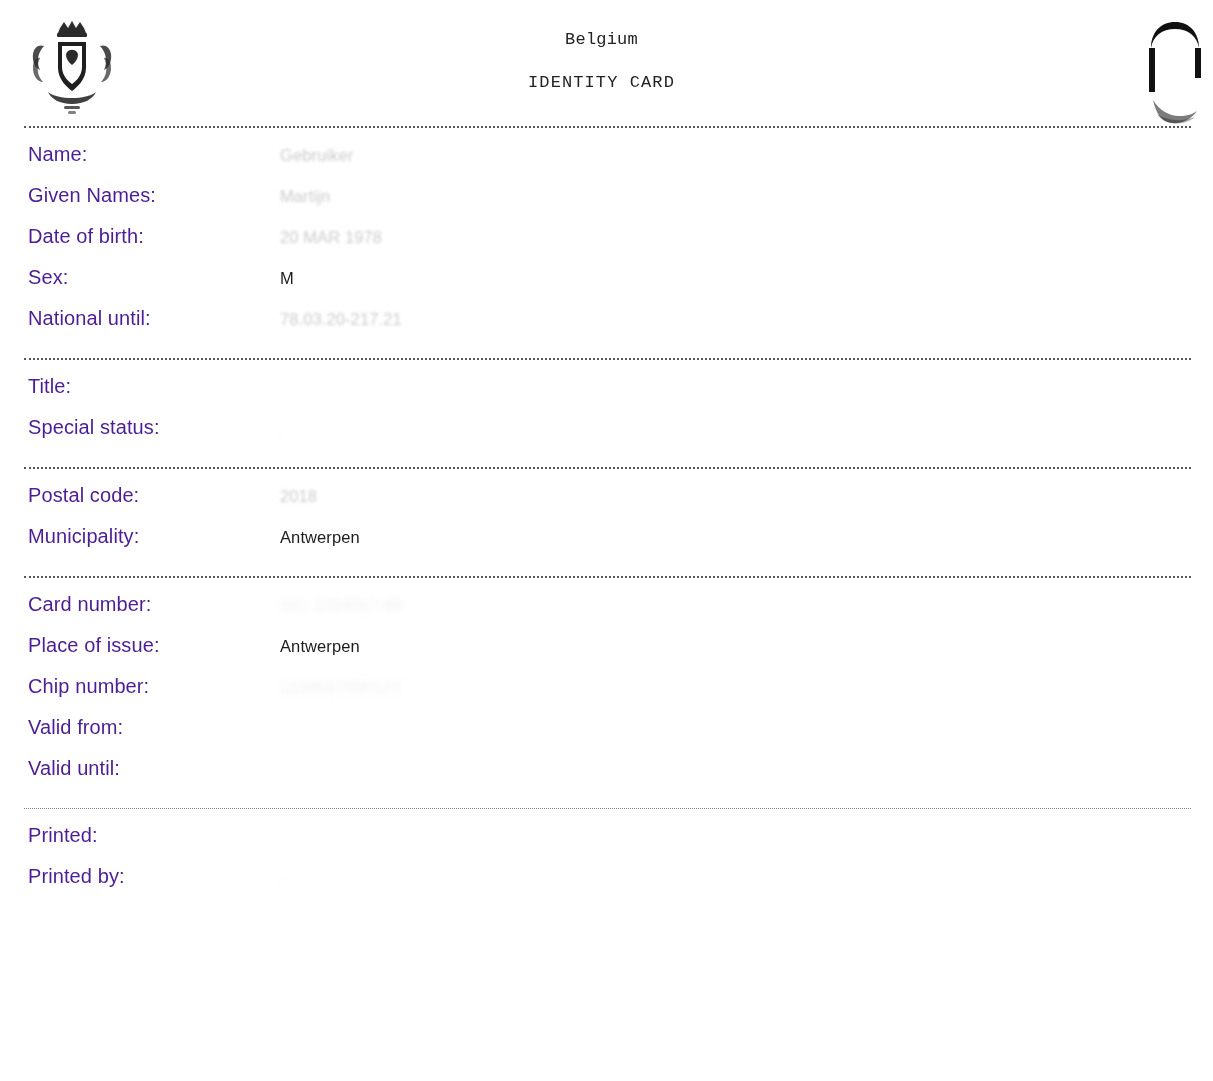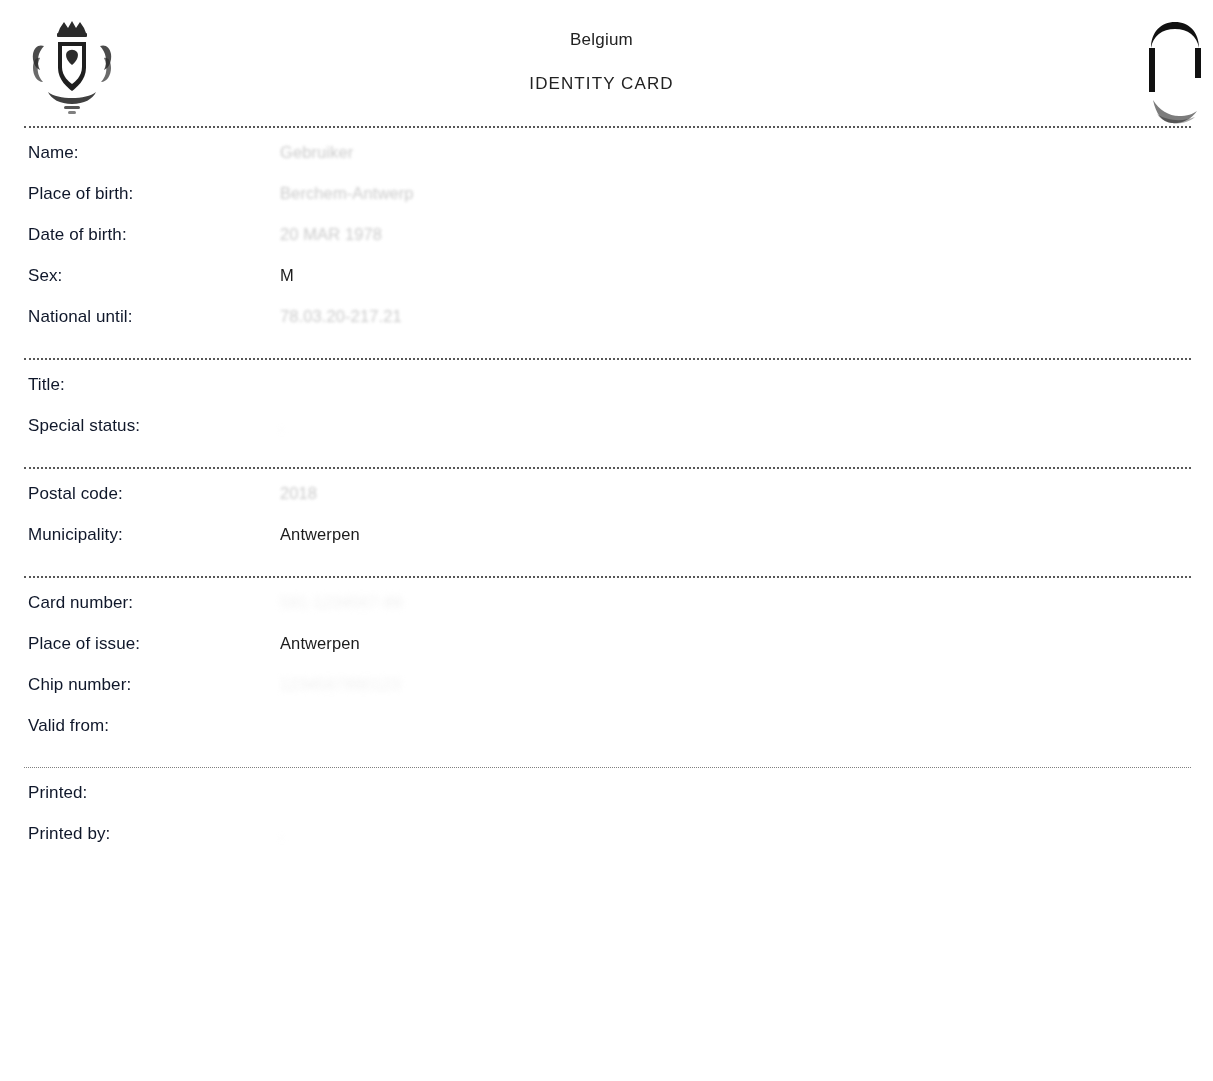--- a/index.html
+++ b/index.html
@@ -34,20 +34,21 @@
     top: 18px;
     width: 96px;
     height: 100px;
   }
   .header-titles {
     position: absolute;
     left: 0;
     right: 0;
     top: 30px;
     text-align: center;
+    font-family: Liberation Mono, monospace;
   }
   .country {
     font-size: 17px;
     color: #222;
     letter-spacing: 0.2px;
     margin-left: -10px;
   }
   .doc-title {
     font-size: 17px;
     color: #222;
@@ -81,22 +82,22 @@
   }
   .row {
     display: flex;
     align-items: baseline;
     height: 41px;
     padding-left: 28px;
   }
   .label {
     width: 252px;
     flex: 0 0 252px;
-    font-size: 17px;
-    color: #0f172a;
+    font-size: 20px;
+    color: #4c1d95;
     letter-spacing: 0.1px;
   }
   .value {
     font-size: 16.5px;
     color: #1c1c1c;
     letter-spacing: 0.1px;
     white-space: pre;
   }
   
   .value.redacted {
@@ -157,22 +158,22 @@
   </div>
 
   <div class="sep"></div>
 
   <div class="section">
     <div class="row">
       <div class="label">Name:</div>
       <div class="value redacted">Gebruiker</div>
     </div>
     <div class="row">
-      <div class="label">Place of birth:</div>
-      <div class="value redacted">Berchem-Antwerp</div>
+      <div class="label">Given Names:</div>
+      <div class="value redacted">Martijn</div>
     </div>
     <div class="row">
       <div class="label">Date of birth:</div>
       <div class="value redacted">20 MAR 1978</div>
     </div>
     <div class="row">
       <div class="label">Sex:</div>
       <div class="value">M</div>
     </div>
     <div class="row">
@@ -219,20 +220,24 @@
       <div class="value">Antwerpen</div>
     </div>
     <div class="row">
       <div class="label">Chip number:</div>
       <div class="value ghost">1234567890123</div>
     </div>
     <div class="row">
       <div class="label">Valid from:</div>
       <div class="value ghost"></div>
     </div>
+    <div class="row">
+      <div class="label">Valid until:</div>
+      <div class="value ghost"></div>
+    </div>
   </div>
 
   <div class="sep thin"></div>
 
   <div class="section">
     <div class="row">
       <div class="label">Printed:</div>
       <div class="value ghost"></div>
     </div>
     <div class="row">

